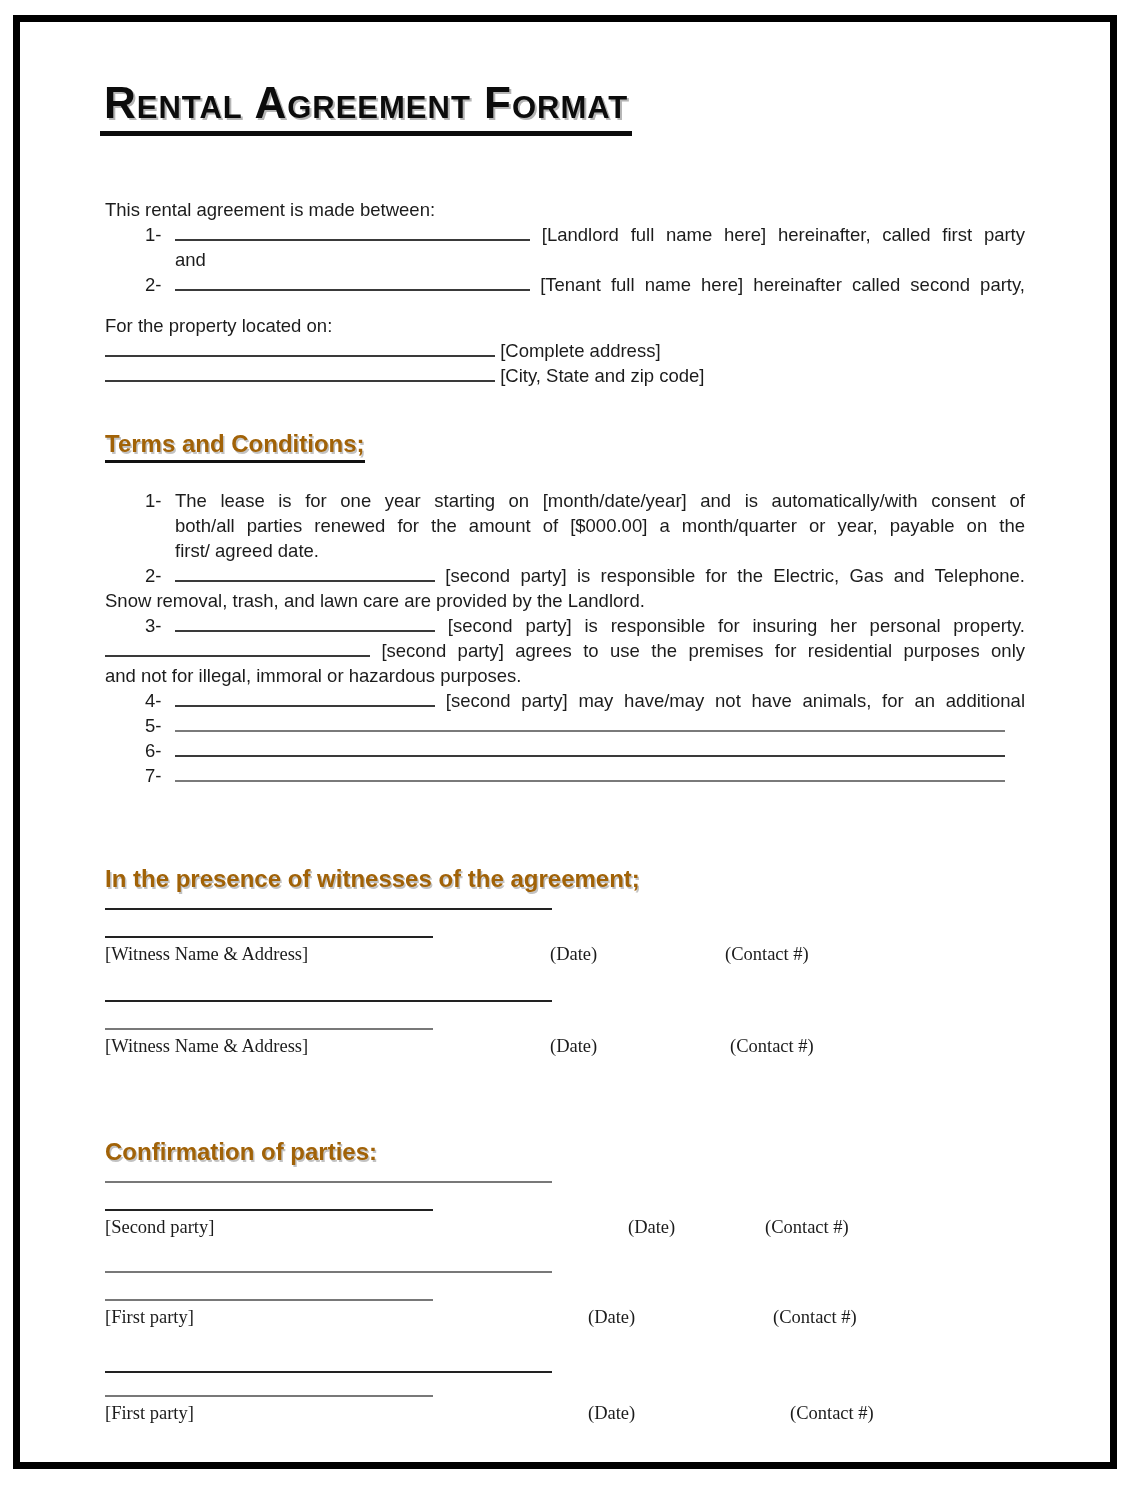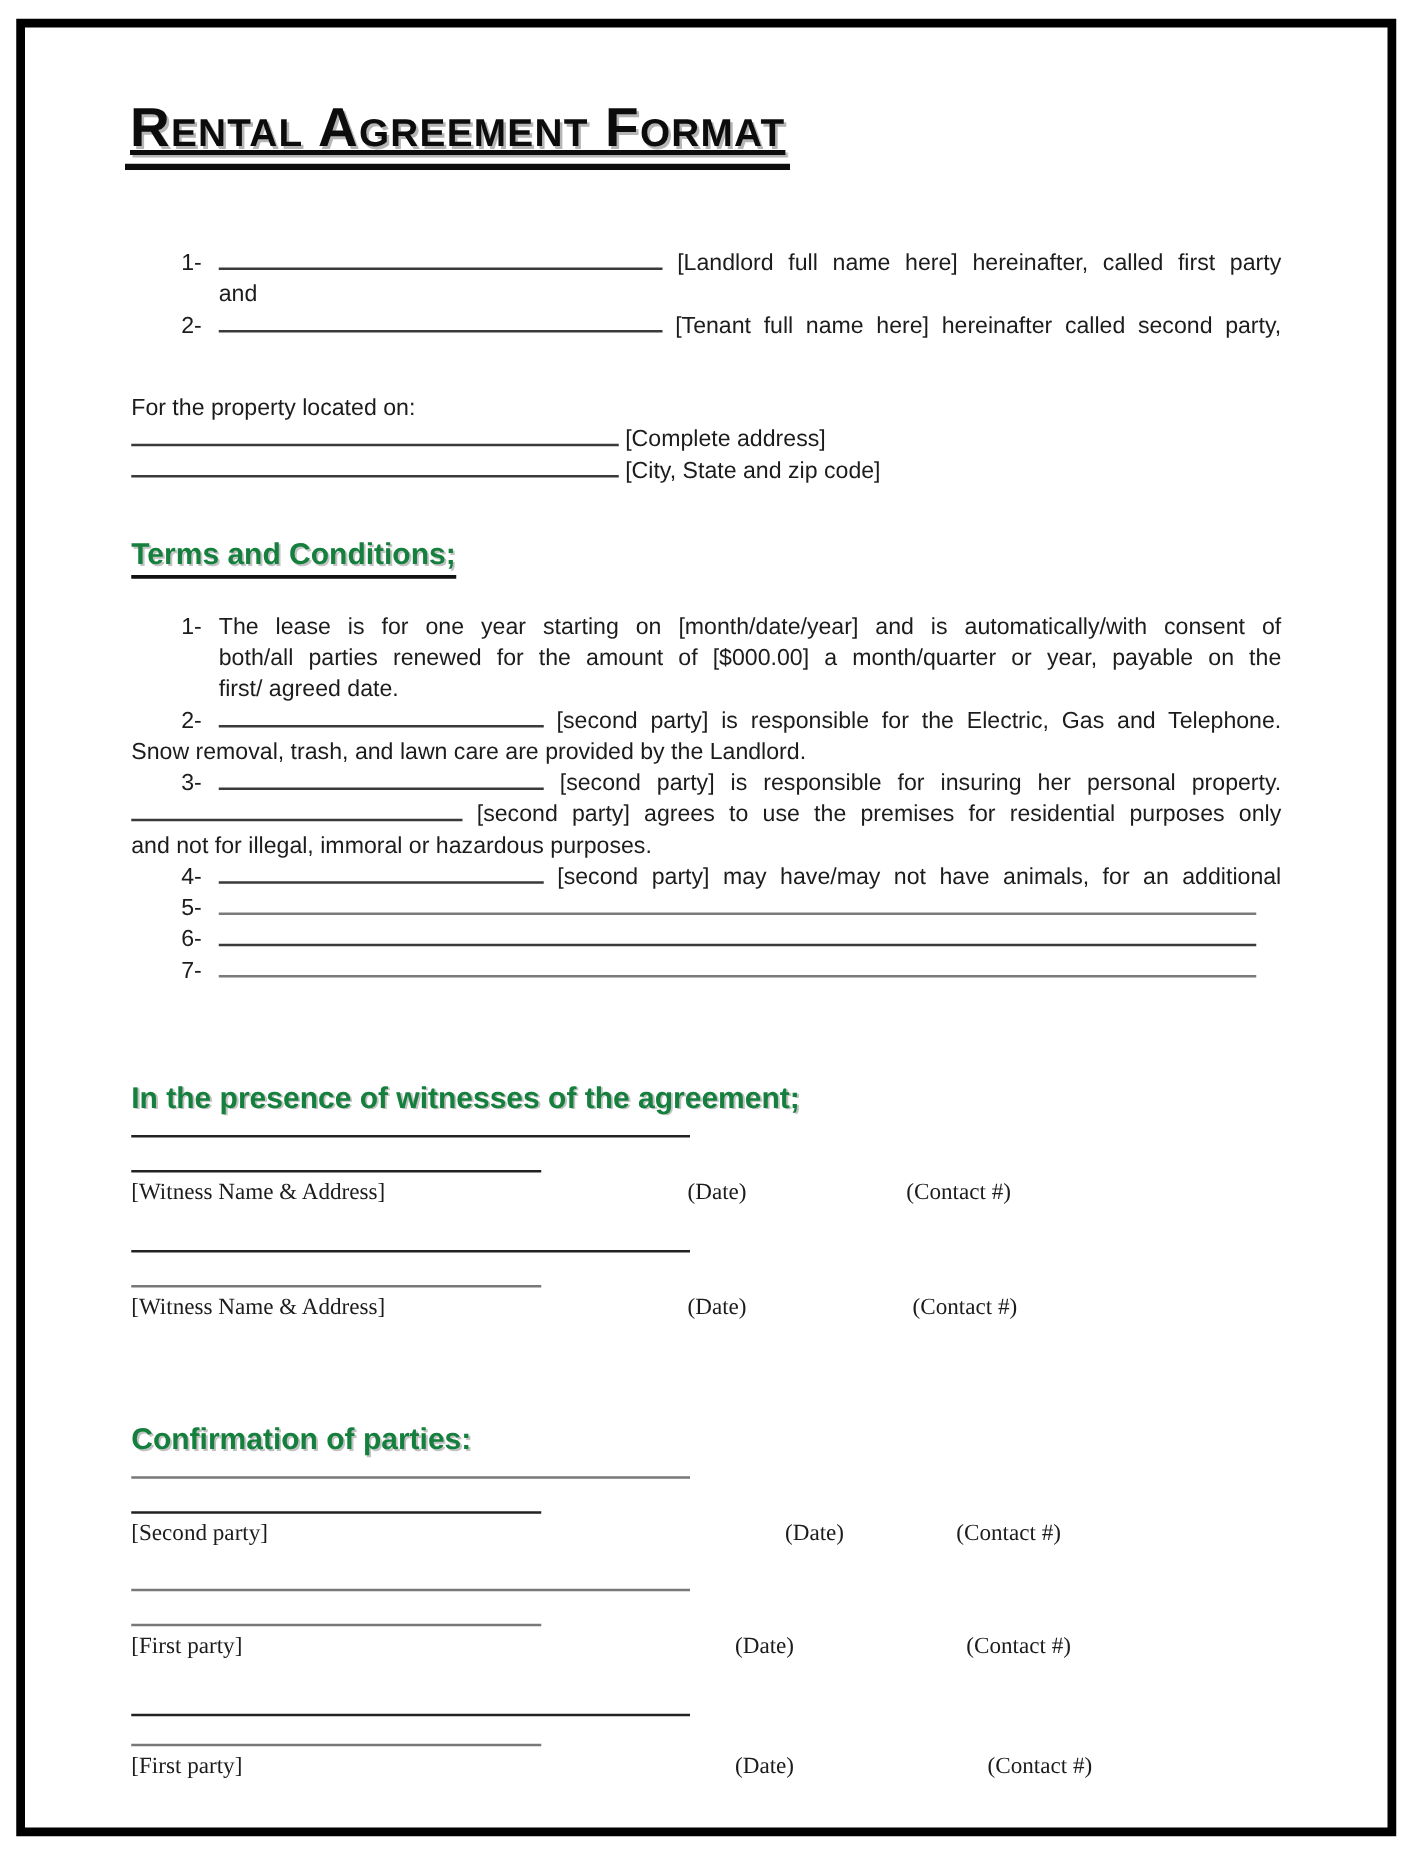--- a/index.html
+++ b/index.html
@@ -14,23 +14,22 @@
 
   
   .title { position:absolute; top:58px; left:-5px; }
   .title .title-text {
     display:inline-block;
     font-size:44px; font-weight:bold; letter-spacing:1px;
     font-variant:small-caps; font-variant-caps:small-caps;
     color:#0c0c0c;
     border-bottom:5px solid #0c0c0c; padding:0 4px 3px 4px;
     text-shadow:2px 2px 0 #b5b5b5;
-    text-decoration:underline;
   }
-  .h2 { position:absolute; font-size:24px; font-weight:bold; color:#15803d;
+  .h2 { position:absolute; font-size:24px; font-weight:bold; color:#a16207;
         text-shadow:1.5px 1.5px 0 #c2c2c2; }
   .h2.underlined .h2-text { display:inline-block; border-bottom:3px solid #111; padding-bottom:2px; }
 
   
   .tblock { position:absolute; left:0; width:920px; font-size:18.5px; line-height:25px; }
   .line { min-height:25px; white-space:normal; }
   .jf { text-align:justify; text-align-last:justify; }
   .ind70 { padding-left:70px; }
   .num { display:inline-block; width:70px; text-indent:40px; }
 
@@ -54,20 +53,21 @@
 <div class="page">
   <div class="frame"></div>
 
   <div class="content">
 
     <h1 class="title">
       <span class="title-text">Rental Agreement Format</span>
     </h1>
 
     <div class="tblock" style="top:177px">
+      <div class="line">This rental agreement is made between:</div>
       <div class="line jf"><span class="num">1-</span><span class="blank w355"></span> <span>[Landlord full name here] hereinafter, called first party</span></div>
       <div class="line ind70">and</div>
       <div class="line jf"><span class="num">2-</span><span class="blank w355"></span> <span>[Tenant full name here] hereinafter called second party,</span></div>
     </div>
 
     <div class="tblock" style="top:293px">
       <div class="line">For the property located on:</div>
       <div class="line"><span class="blank w390"></span> <span>[Complete address]</span></div>
       <div class="line"><span class="blank w390"></span> <span>[City, State and zip code]</span></div>
     </div>

